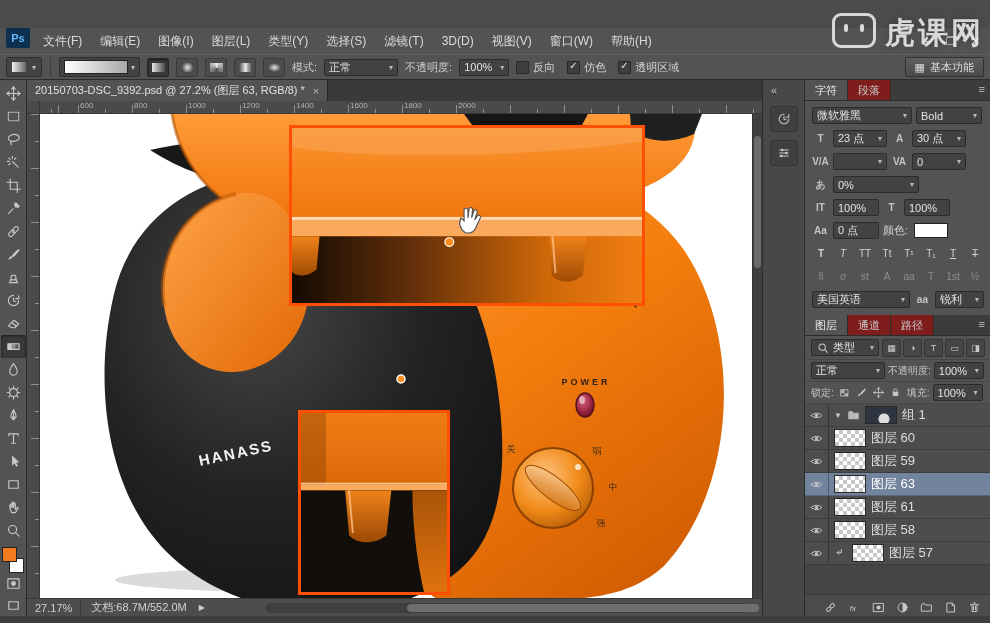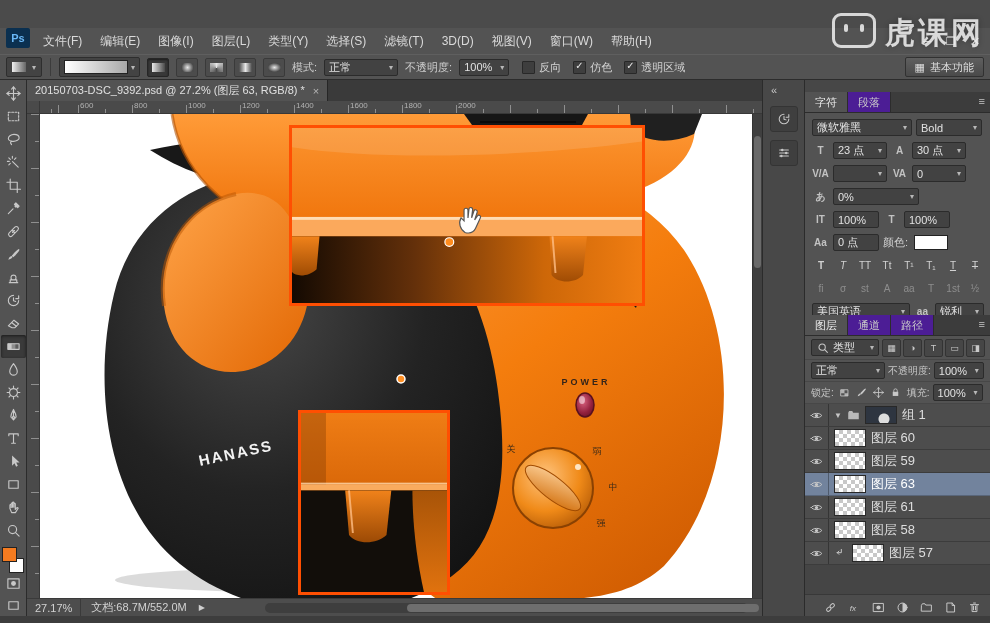--- a/index.html
+++ b/index.html
@@ -111,24 +111,24 @@
   #dockstrip{position:absolute;left:762px;top:80px;width:42px;height:536px;background:#484848;
              border-left:1px solid #2b2b2b;box-sizing:border-box;}
   .collapse{position:absolute;top:4px;left:8px;font-size:11px;color:#c8c8c8;}
   #dock-icons{position:absolute;top:26px;left:0;width:100%;display:flex;flex-direction:column;gap:8px;align-items:center;}
   .dock-btn{width:26px;height:24px;background:#3f3f3f;border:1px solid #343434;border-radius:3px;
             display:flex;align-items:center;justify-content:center;}
 
   
   #panels{position:absolute;left:804px;top:80px;width:186px;height:536px;background:#474747;border-left:1px solid #2b2b2b;box-sizing:border-box;}
   .panel{position:absolute;left:0;width:186px;}
-  #char-panel{top:12px;height:235px;}
+  #char-panel{top:0;height:235px;}
   #layers-panel{top:235px;height:301px;}
   .ptabs{height:20px;background:#3c3c3c;display:flex;align-items:stretch;border-bottom:1px solid #2c2c2c;position:relative;}
-  .ptab{padding:0 10px;display:flex;align-items:center;font-size:11px;color:#c9c9c9;background:#4c1d95;border-right:1px solid #2c2c2c;}
+  .ptab{padding:0 10px;display:flex;align-items:center;font-size:11px;color:#c9c9c9;background:#7f1d1d;border-right:1px solid #2c2c2c;}
   .ptab.active{background:#535353;color:#ececec;}
   .pmenu{position:absolute;right:6px;top:3px;color:#c5c5c5;font-size:11px;}
   .pbody{background:#535353;height:calc(100% - 20px);padding:5px 7px;box-sizing:border-box;display:flex;flex-direction:column;gap:4px;}
   .crow{display:flex;align-items:center;gap:4px;height:19px;}
   .ficon{font-size:10px;color:#c2c2c2;width:17px;text-align:center;font-weight:bold;flex:none;}
   .flabel{font-size:11px;color:#cccccc;}
   .flabel2{font-size:10px;color:#c6c6c6;white-space:nowrap;}
   .w100{width:100px}.w86{width:86px}.w74{width:74px}.w66{width:66px}.w54{width:54px}.w50{width:50px}.w46{width:46px}
   .color-swatch{width:32px;height:13px;border:1px solid #222;background:#fff;margin-left:2px;}
   .tstyle{width:17px;height:16px;font-size:10px;color:#d2d2d2;display:flex;align-items:center;justify-content:center;
@@ -220,21 +220,21 @@
         <i></i>
       </div>
     <span class="flabel">模式:</span>
     <div class="field dd w74">
         <span class="val">正常</span>
       </div>
     <span class="flabel">不透明度:</span>
     <div class="field dd w50">
         <span class="val">100%</span>
       </div>
-    <div id="option-checks" style="display:flex;gap:12px;margin-left:6px;align-items:flex-end;">
+    <div id="option-checks" style="display:flex;gap:12px;align-items:flex-end;">
         <div class="opt-check">
           <span class="cbox"></span>
           <span class="cblabel">反向</span>
         </div>
         <div class="opt-check">
           <span class="cbox checked"></span>
           <span class="cblabel">仿色</span>
         </div>
         <div class="opt-check">
           <span class="cbox checked"></span>

